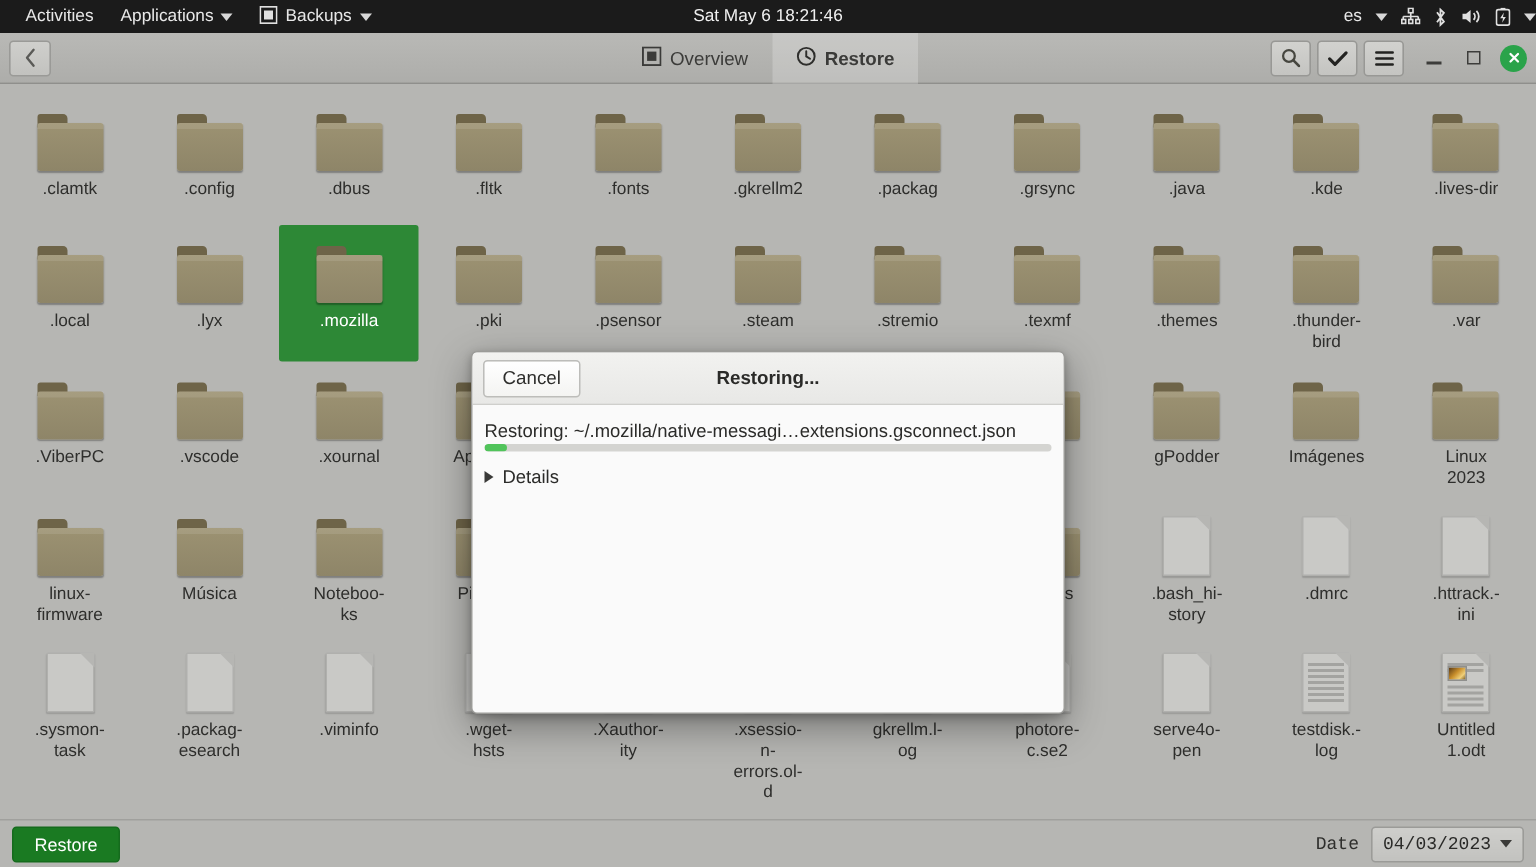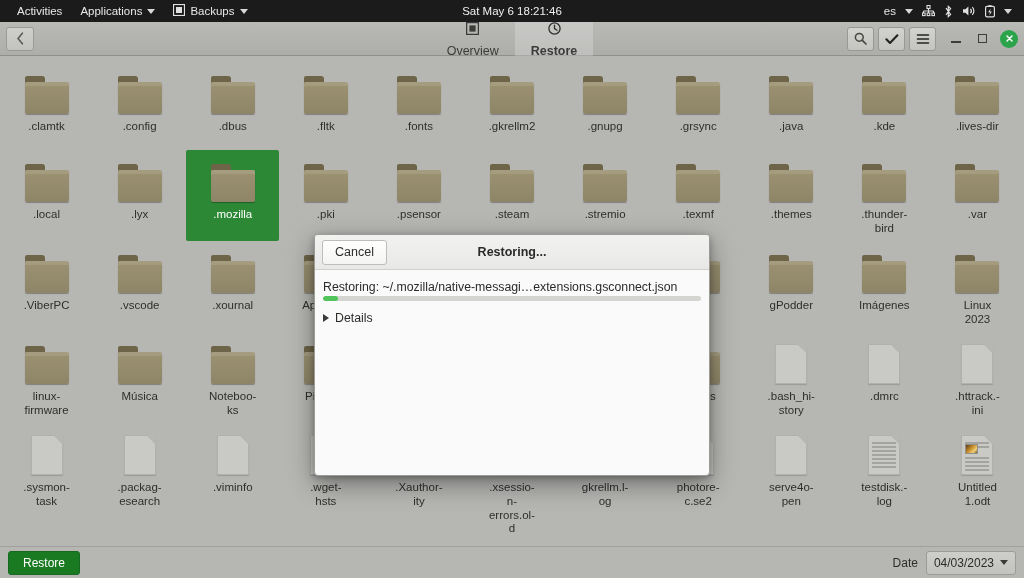--- a/index.html
+++ b/index.html
@@ -33,21 +33,21 @@
     border-top: 5px solid #d8d8d8;
     display: inline-block;
   }
   .tb-clock {
     position: absolute; left: 0; right: 0;
     text-align: center; font-size: 11.5px; color: #f0f0f0;
     pointer-events: none;
   }
   .tb-right {
     margin-left: auto; display: flex; align-items: center;
-    gap: 9px; padding-right: 12px; height: 22px;
+    gap: 9px; padding-right: 0; height: 22px;
   }
   .tb-right .lang { font-size: 11.5px; color: #e8e8e8; }
   .sysicon { display: flex; align-items: center; justify-content: center; }
 
   
   .headerbar {
     height: 34px; width: 100%;
     background: linear-gradient(to bottom, #b9b9b6 0%, #adadaa 100%);
     border-bottom: 1px solid #8f8f8c;
     display: flex; align-items: center;
@@ -65,21 +65,21 @@
   }
   .hb-tabs {
     position: absolute; left: 0; right: 0;
     display: flex; justify-content: center; align-items: stretch;
     height: 34px; pointer-events: none;
   }
   .hb-tab {
     pointer-events: auto;
     display: flex; align-items: center; gap: 6px;
     padding: 0 16px; height: 34px;
-    font-size: 12.5px; color: #3b3b39; flex-direction: column;
+    font-size: 12.5px; color: #3b3b39;
   }
   .hb-tab.active {
     background: rgba(255,255,255,0.22);
     font-weight: bold;
     box-shadow: inset 0 -2px 0 rgba(60,60,58,0.0);
   }
   .hb-right {
     margin-left: auto; display: flex; align-items: center; gap: 4px;
     z-index: 3;
   }
@@ -262,21 +262,21 @@
   }
   .restore-btn {
     height: 24px; padding: 0 14px;
     background: #1a7a22;
     border: 1px solid #156b1d;
     border-radius: 3px;
     color: #ffffff; font-size: 12px;
     display: flex; align-items: center;
   }
   .ab-right {
-    margin-left: auto; display: flex; align-items: center; gap: 8px;
+    margin-left: auto; display: flex; align-items: center; gap: 8px; font-family: Liberation Mono, monospace;
   }
   .date-label { font-size: 12px; color: #2e2e2c; }
   .date-select {
     height: 24px; padding: 0 7px;
     background: linear-gradient(to bottom, #cececb, #c2c2bf);
     border: 1px solid #9b9b98;
     border-radius: 3px;
     font-size: 12px; color: #2a2a28;
     display: flex; align-items: center; gap: 6px;
   }
@@ -461,21 +461,21 @@
         </div>
         <div class="label">.gkrellm2</div>
       </div>
       <div class="cell">
         <div class="iconwrap">
           <div class="ic-folder">
             <div class="tab"></div>
             <div class="body"></div>
           </div>
         </div>
-        <div class="label">.gnupg</div>
+        <div class="label">.packag</div>
       </div>
       <div class="cell">
         <div class="iconwrap">
           <div class="ic-folder">
             <div class="tab"></div>
             <div class="body"></div>
           </div>
         </div>
         <div class="label">.grsync</div>
       </div>

